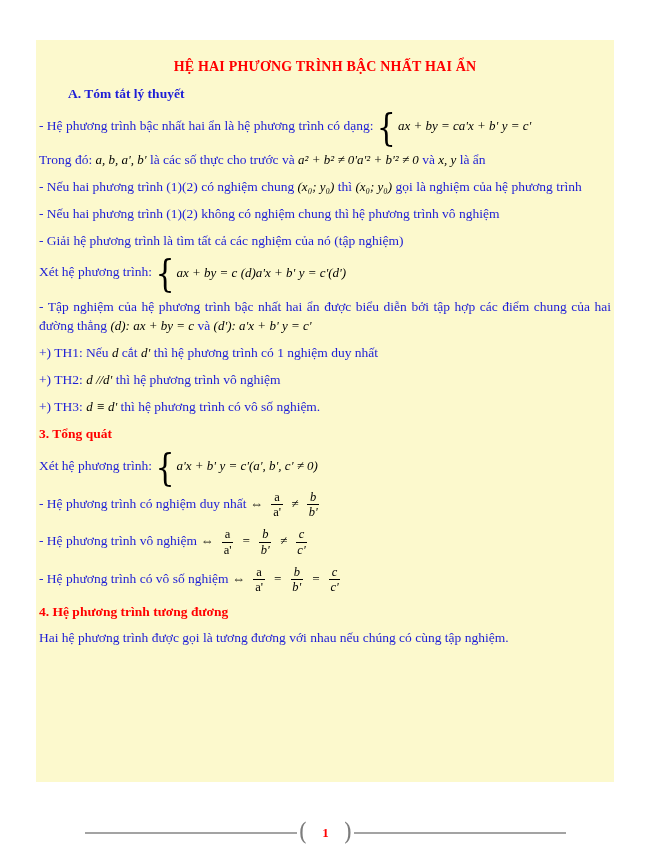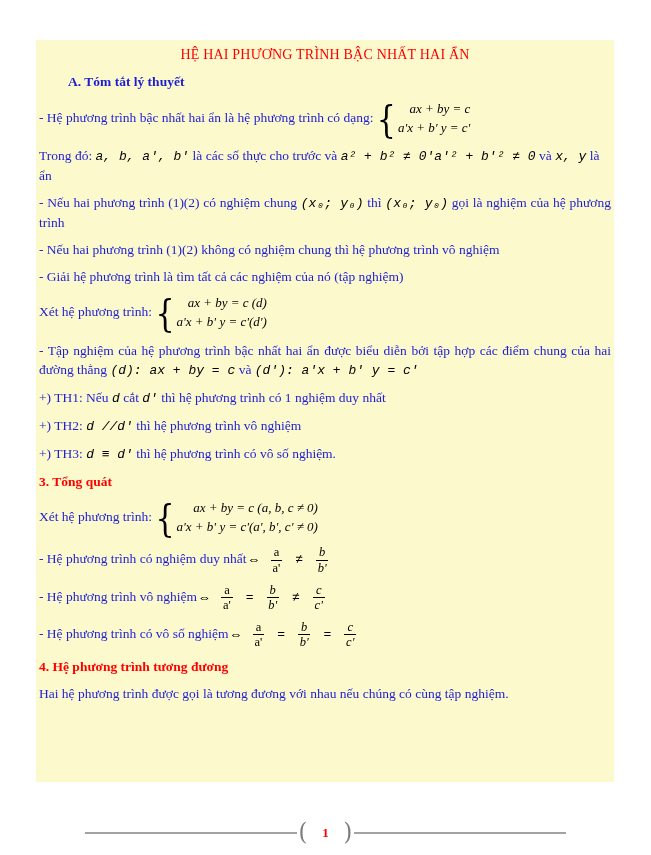--- a/index.html
+++ b/index.html
@@ -13,57 +13,57 @@
   .content{
     position:absolute;left:36px;top:40px;
     width:578px;height:742px;
     background:var(--panel_bg,#fcf9cd);
     box-sizing:border-box;
     padding:7px 3px 4px 3px;
   }
   .doc-title{
     text-align:center;
     color:var(--red,#ff0000);
-    font-weight:normal;
+    font-weight:bold;
     font-size:14px;
-    margin:0 0 9px 0;
+    margin:12px 0 9px 0;
     letter-spacing:0.2px;
   }
   .para{
     font-size:13.5px;
     line-height:1.42;
     margin:0 0 7.5px 0;
     color:var(--blue,#1d1dd6);
   }
   .para.justify{text-align:justify;}
   .blue{color:var(--blue,#1d1dd6);}
   .blueb{color:var(--blue,#1d1dd6);font-weight:bold;margin-left:29px;}
   .redb{color:var(--red,#ff0000);font-weight:bold;}
   .math{
     color:var(--math,#000000);
-    font-family:Liberation Mono, monospace;
+    font-family:Liberation Serif, serif;
     font-style:italic;
     font-size:13px;
   }
   .sys{
     display:inline-flex;
     align-items:center;
     vertical-align:middle;
     margin:1px 0;
   }
   .brace{
     font-family:"DejaVu Serif",serif;
     font-size:30px;
     color:#000;
     line-height:1;
     transform:scaleY(1.25);
     margin-right:2px;
     font-style:normal;
   }
-  .syslines{display:inline-flex;flex-direction:column;align-items:flex-end;}
+  .syslines{display:inline-flex;flex-direction:row;}
   .sysline{
     font-family:"Liberation Serif",serif;
     font-style:italic;
     color:#000;
     font-size:13px;
     line-height:1.45;
     white-space:nowrap;
   }
   .frac{
     display:inline-flex;
@@ -131,21 +131,20 @@
             </span>
           </span></div>
         <div class="para justify"><span class="blue">- Tập nghiệm của hệ phương trình bậc nhất hai ẩn được biểu diễn bởi tập hợp các điểm chung của hai đường thẳng </span><span class="math">(d): ax + by = c</span><span class="blue"> và </span><span class="math">(d'): a'x + b' y = c'</span></div>
         <div class="para"><span class="blue">+) TH1: Nếu </span><span class="math">d</span><span class="blue"> cắt </span><span class="math">d'</span><span class="blue"> thì hệ phương trình có 1 nghiệm duy nhất</span></div>
         <div class="para"><span class="blue">+) TH2: </span><span class="math">d //d'</span><span class="blue"> thì hệ phương trình vô nghiệm</span></div>
         <div class="para"><span class="blue">+) TH3: </span><span class="math">d ≡ d'</span><span class="blue"> thì hệ phương trình có vô số nghiệm.</span></div>
         <div class="para"><span class="redb">3. Tổng quát</span></div>
         <div class="para"><span class="blue">Xét hệ phương trình: </span><span class="sys">
             <span class="brace">{</span>
             <span class="syslines">
-              <span class="sysline">ax + by = c (a, b, c ≠ 0)</span>
               <span class="sysline">a'x + b' y = c'(a', b', c' ≠ 0)</span>
             </span>
           </span></div>
         <div class="para"><span class="blue">- Hệ phương trình có nghiệm duy nhất </span><span class="math">⇔ </span><span class="frac">
             <span class="num">a</span>
             <span class="den">a'</span>
           </span><span class="math"> ≠ </span><span class="frac it">
             <span class="num">b</span>
             <span class="den">b'</span>
           </span></div>

